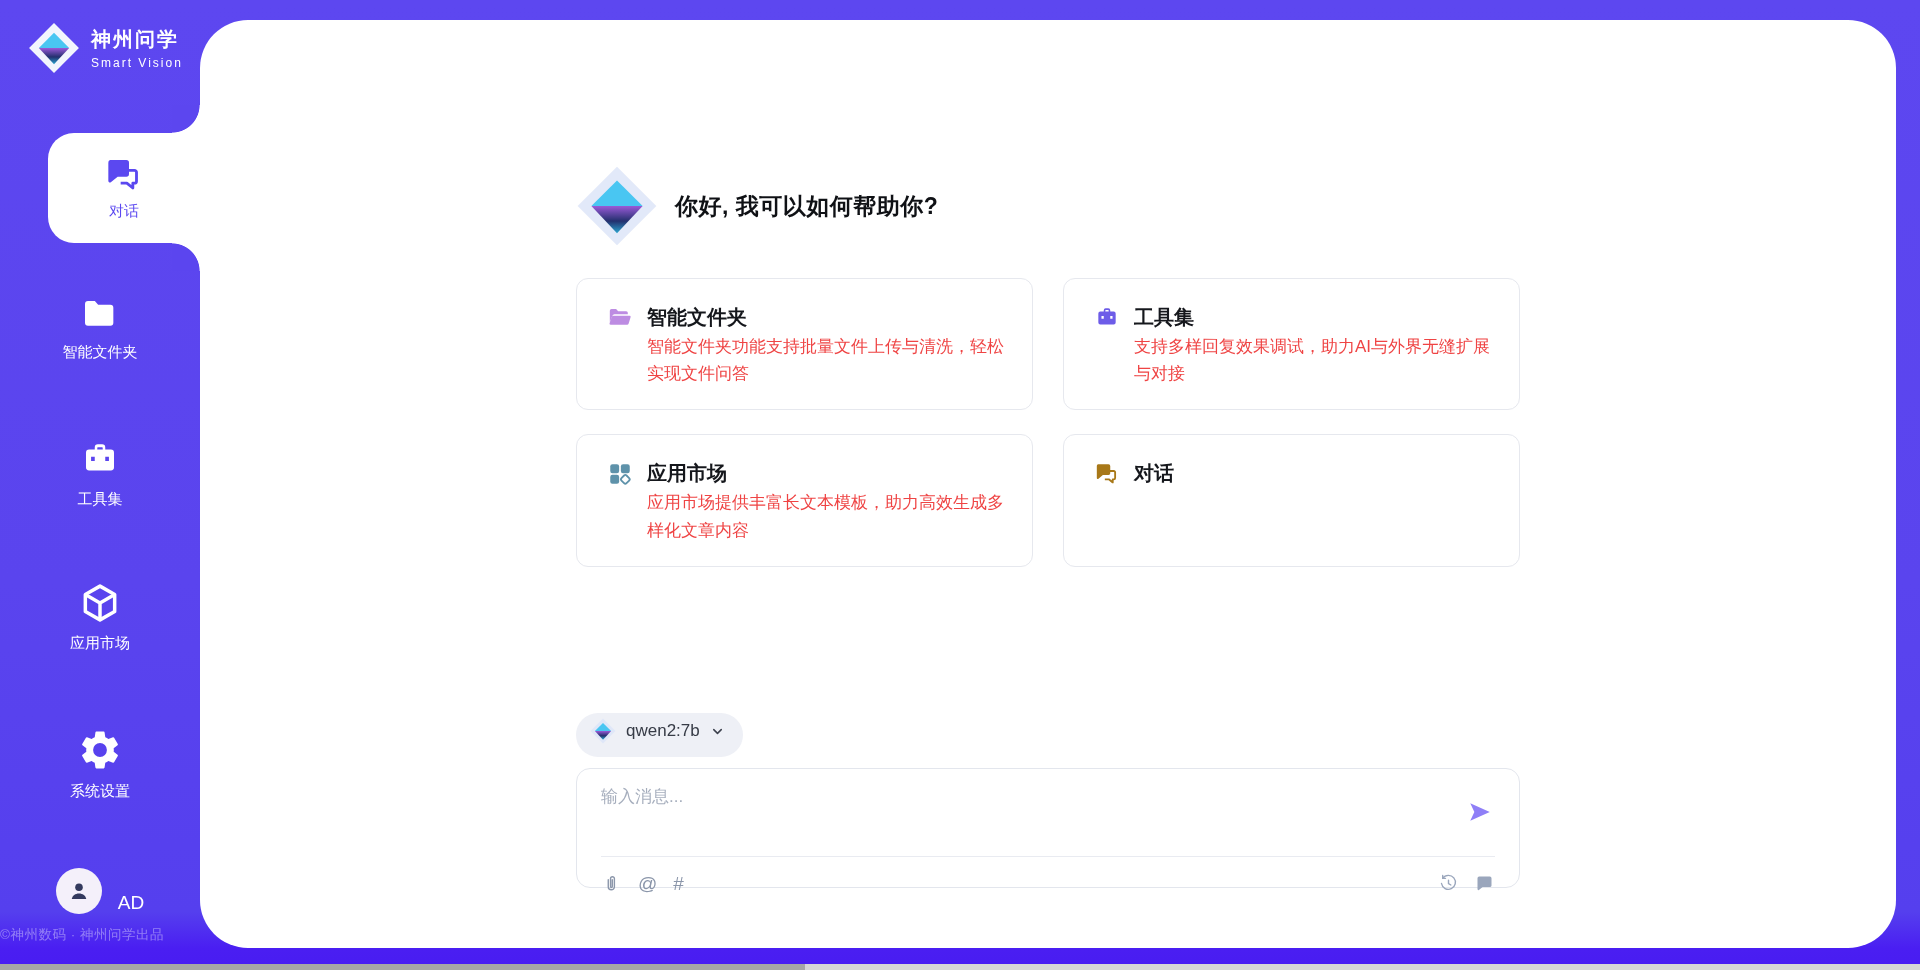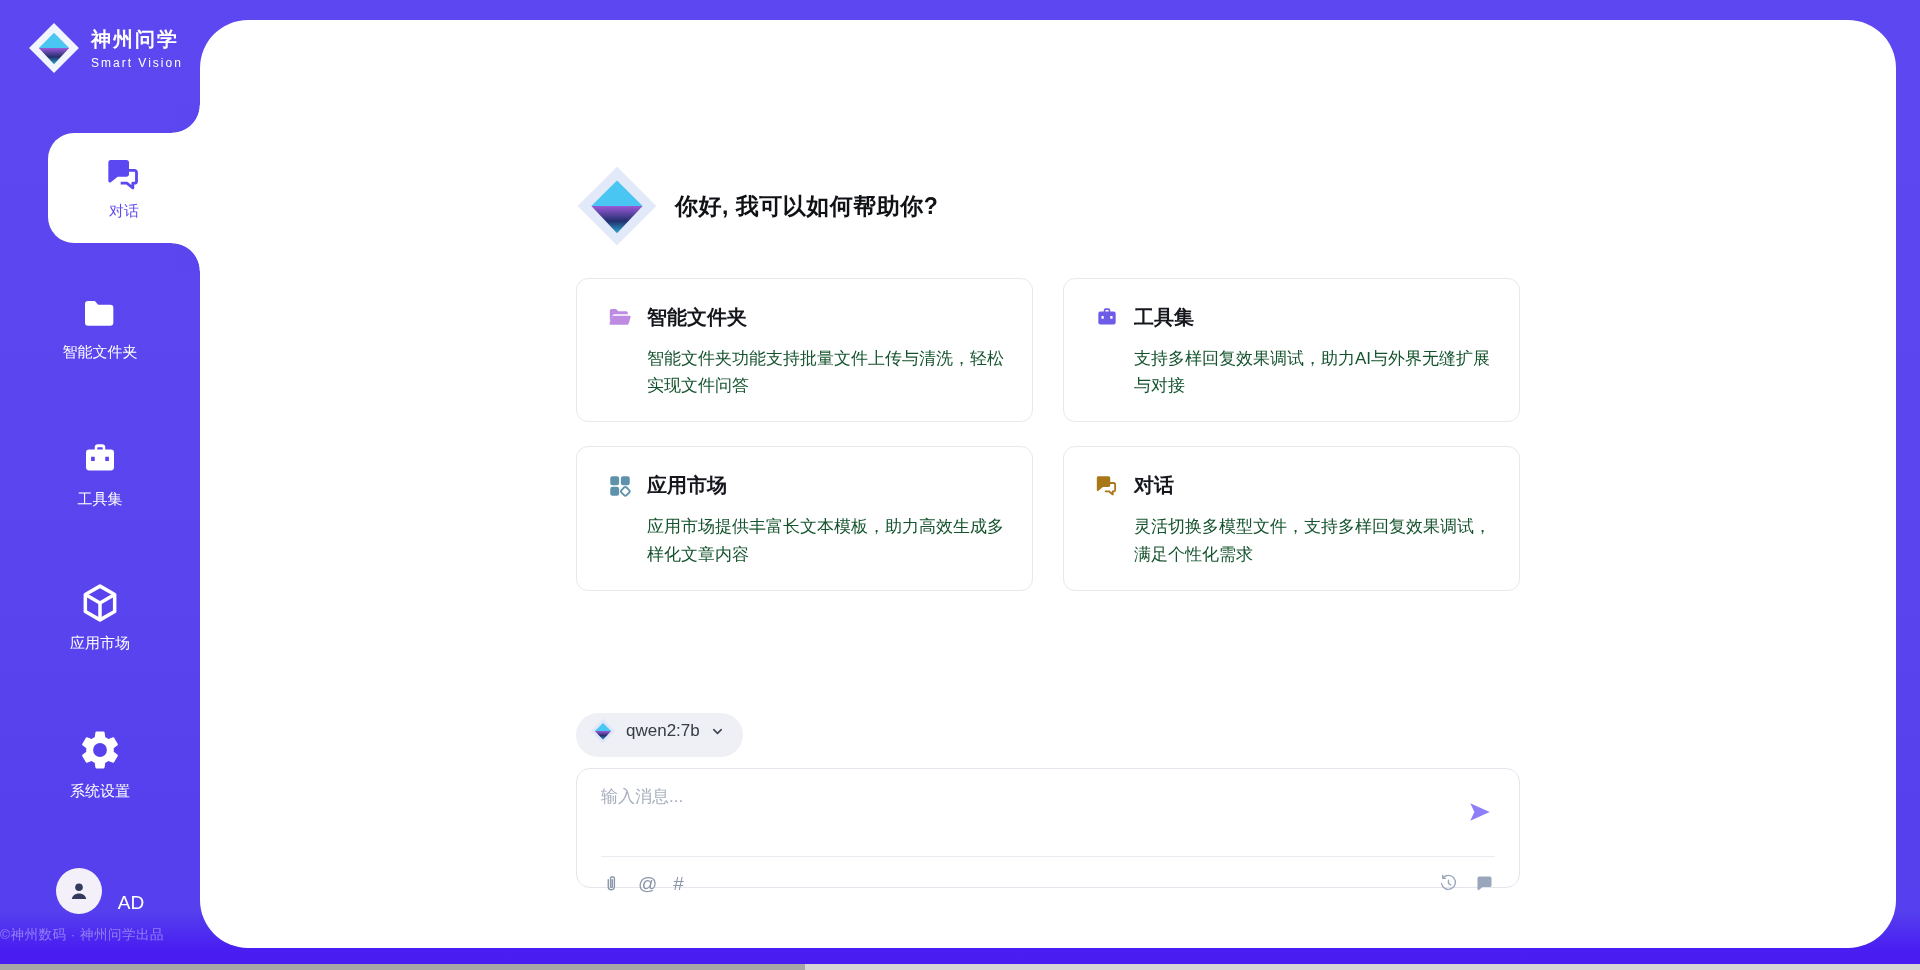--- a/index.html
+++ b/index.html
@@ -50,21 +50,21 @@
   .content { position:absolute; left:376px; top:0; width:944px; height:100%; }
   .greeting { position:absolute; top:145px; left:0; display:flex; align-items:center; gap:17px; }
   .greeting svg { width:82px; height:82px; }
   .greeting-text { font-size:23px; font-weight:700; color:#0f1115; letter-spacing:0.5px; }
 
   .cards { position:absolute; top:258px; left:0; width:944px; display:grid; grid-template-columns:1fr 1fr; column-gap:30px; row-gap:24px; }
   .card { background:#fff; border:1px solid #e6e8ee; border-radius:12px; padding:25px 28px 22px 30px; min-height:127px; cursor:pointer; }
   .card-head { display:flex; align-items:center; gap:14px; }
   .card-head svg { width:26px; height:26px; flex:none; }
   .card-title { font-size:20px; font-weight:700; color:#15171c; }
-  .card-desc { margin-top:14px; padding-left:40px; font-size:17px; line-height:1.6; color:#14532d; }
+  .card-desc { margin-top:2px; padding-left:40px; font-size:17px; line-height:1.6; color:#ef4444; }
 
   .model-pill {
     position:absolute; top:693px; left:0; height:44px; padding:0 18px 8px 14px;
     background:#eef0f6; border-radius:22px; display:inline-flex; align-items:center; gap:10px; cursor:pointer;
   }
   .model-pill svg.logo { width:26px; height:26px; }
   .model-name { font-size:17px; color:#363b46; }
   .model-pill svg.chev { width:15px; height:15px; color:#3c414d; }
 
   .composer {
@@ -225,21 +225,20 @@
       </div>
 
       <div class="card">
         <div class="card-head">
           <svg viewBox="0 0 24 24" style="color: rgb(168, 120, 24);">
             <path fill="none" stroke="currentColor" stroke-width="1.7" stroke-linejoin="round" d="M10 9.2h8.3a1.2 1.2 0 0 1 1.2 1.2v5.3a1.2 1.2 0 0 1-1.2 1.2h-1v2.9l-3.6-2.9H10"></path>
             <path fill="currentColor" d="M3.6 3h9.8A1.6 1.6 0 0 1 15 4.6v6.8a1.6 1.6 0 0 1-1.6 1.6H8.2l-4.1 3.3c-.6.5-1.5.05-1.5-.7V4.6A1.6 1.6 0 0 1 3.6 3z"></path>
           </svg>
           <div class="card-title">对话</div>
         </div>
-        <div class="card-desc">灵活切换多模型文件，支持多样回复效果调试，满足个性化需求</div>
       </div>
 
     </div>
 
     <div class="model-pill">
       <svg class="logo" viewBox="0 0 96 96">
         <polygon points="48,2 94,48 48,94 2,48" fill="#dfe7f8"></polygon>
         <polygon points="48,18 78,48 18,48" fill="#49c6f2"></polygon>
         <polygon points="18,48 78,48 48,80" fill="url(#dg)"></polygon>
       </svg>

